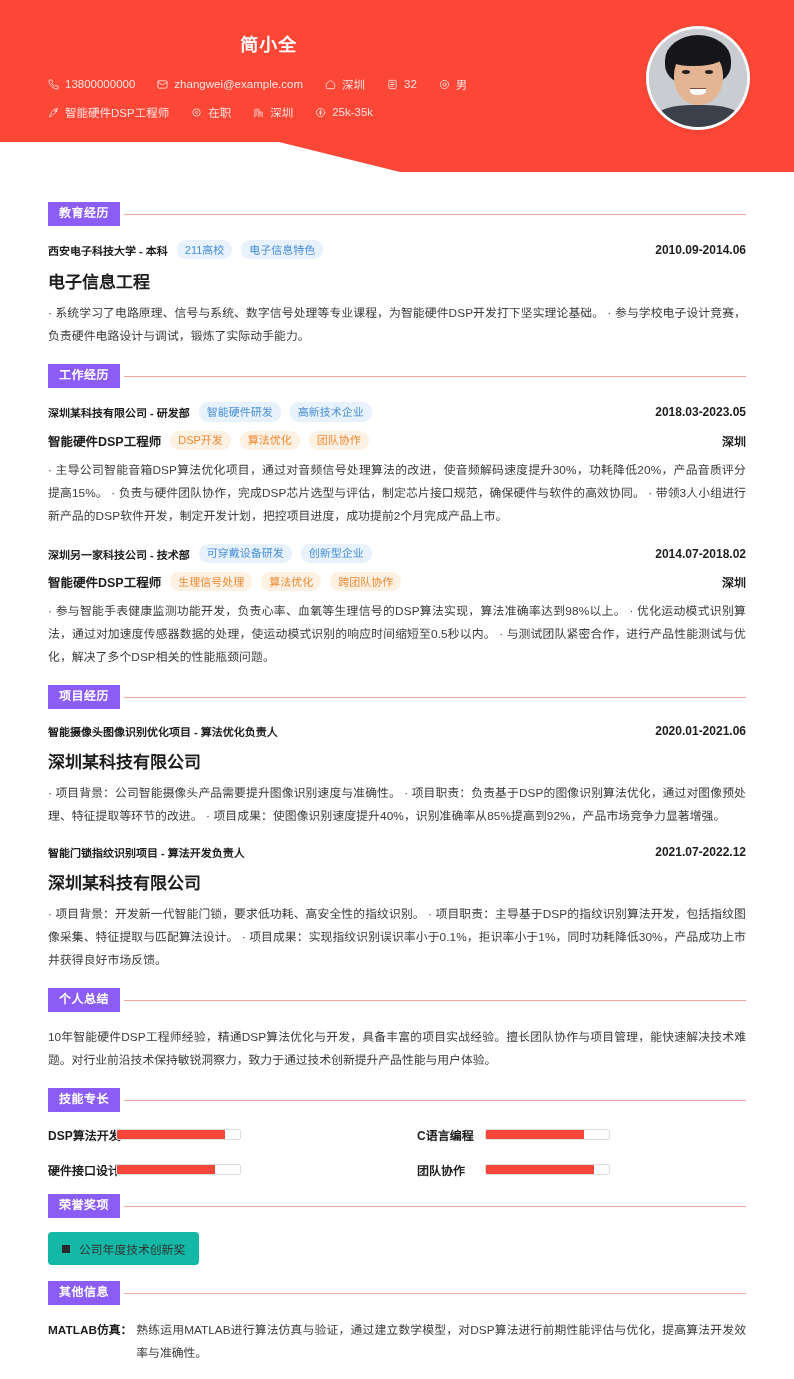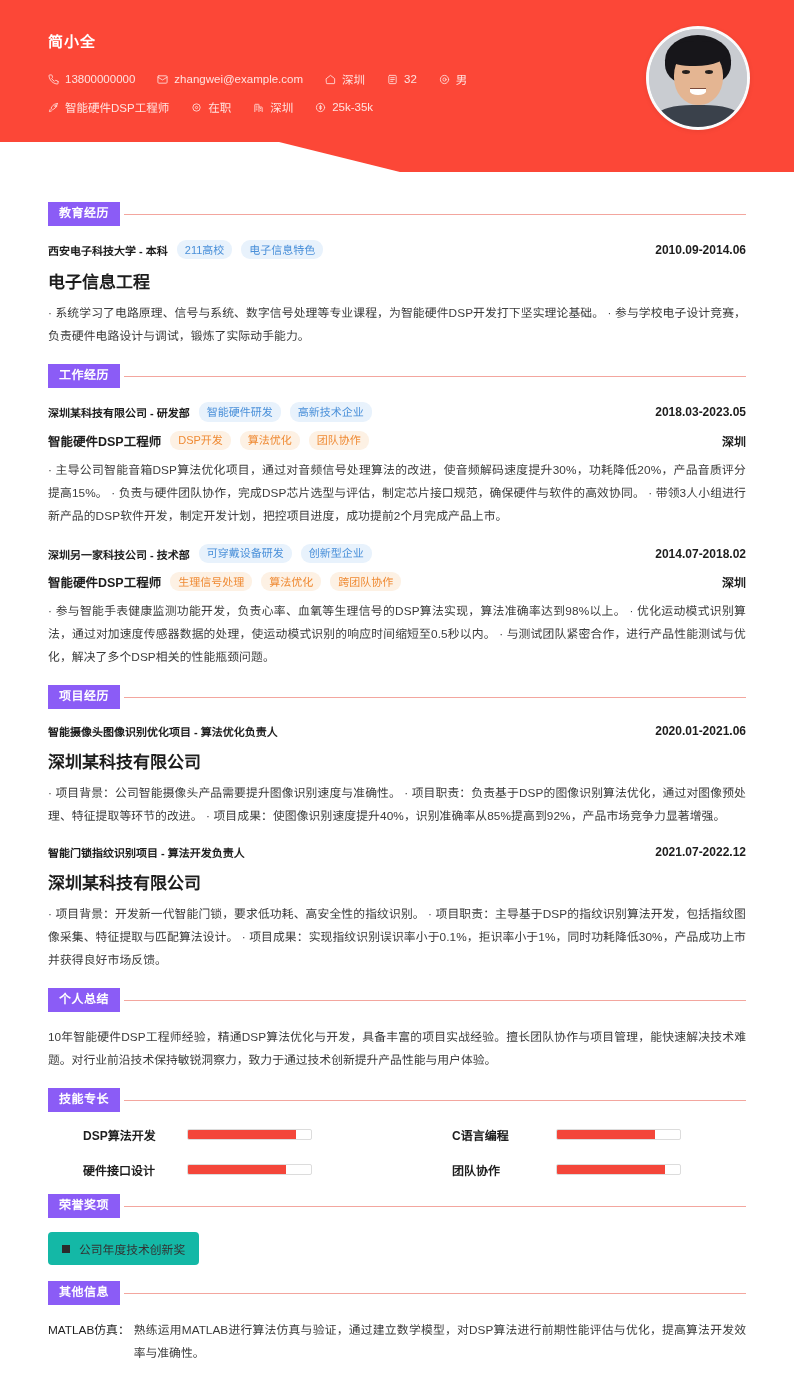--- a/index.html
+++ b/index.html
@@ -21,22 +21,23 @@
   }
   .header-wedge {
     position:absolute; left:0; right:0; bottom:0; height:30px;
     background:#ffffff;
     clip-path: polygon(0 -1px, 275px -1px, 400px 100%, 0 100%);
     pointer-events:none;
   }
   .header-inner { display:flex; justify-content:space-between; align-items:flex-start; }
   .hdr-left { padding-top:6px; }
   .name {
-    font-size:15px; font-weight:700; color:#ffffff; letter-spacing:1px;
+    font-size:18px; font-weight:700; color:#ffffff; letter-spacing:1px;
     margin-bottom:20px;
+    text-align:center;
   }
   .meta-row { display:flex; align-items:center; flex-wrap:wrap; gap:0; margin-bottom:12px; }
   .meta-item {
     display:flex; align-items:center;
     color:#ffe2df; font-size:11.5px; margin-right:22px; white-space:nowrap;
   }
   .meta-item .ic { margin-right:6px; display:inline-flex; align-items:center; opacity:.92; }
   .meta-item .ic svg { display:block; }
 
   .avatar-wrap {
@@ -104,40 +105,40 @@
     font-size:11.8px; line-height:1.95; color:#3b3b3b;
     text-align:justify; letter-spacing:.1px;
   }
   .summary-text {
     font-size:11.8px; line-height:1.95; color:#3b3b3b; text-align:justify;
   }
 
   
   .skills-grid { display:grid; grid-template-columns:1fr 1fr; column-gap:40px; row-gap:18px; margin:6px 0 8px 0; }
   .skill { display:flex; align-items:center; }
-  .skill-name { font-size:12px; font-weight:700; color:#1d1d1d; width:104px; flex:none; white-space:nowrap;margin-left:35px; }
+  .skill-name { font-size:12px; font-weight:700; color:#1d1d1d; width:68px; flex:none; white-space:nowrap; }
   .skill-track {
     flex:1; max-width:125px; height:11px; background:#ffffff;
     border:1px solid #dcdcdc; border-radius:2px; overflow:hidden;
   }
   .skill-fill { height:100%; background:#f4463a; }
 
   
   .honors { display:flex; flex-wrap:wrap; gap:10px; margin:4px 0 6px 0; }
   .honor-chip {
     display:flex; align-items:center; background:#14b8a6; border-radius:4px;
     padding:8px 14px; font-size:11.8px; color:#333;
   }
   .honor-chip .sq {
     width:8px; height:8px; background:#2b2b2b; margin-right:9px; flex:none;
   }
 
   
   .other-item { display:flex; margin-bottom:6px; }
-  .other-label { font-size:11.8px; font-weight:400; color:#1d1d1d; white-space:nowrap; flex:none; }
+  .other-label { font-size:11.8px; font-weight:700; color:#1d1d1d; white-space:nowrap; flex:none; }
   .other-value {
     font-size:11.8px; line-height:1.95; color:#3b3b3b; text-align:justify; margin-left:4px;
   }
   .other-label { line-height:1.95; }
 </style>
 </head>
 <body>
 
 <div class="page">
 

